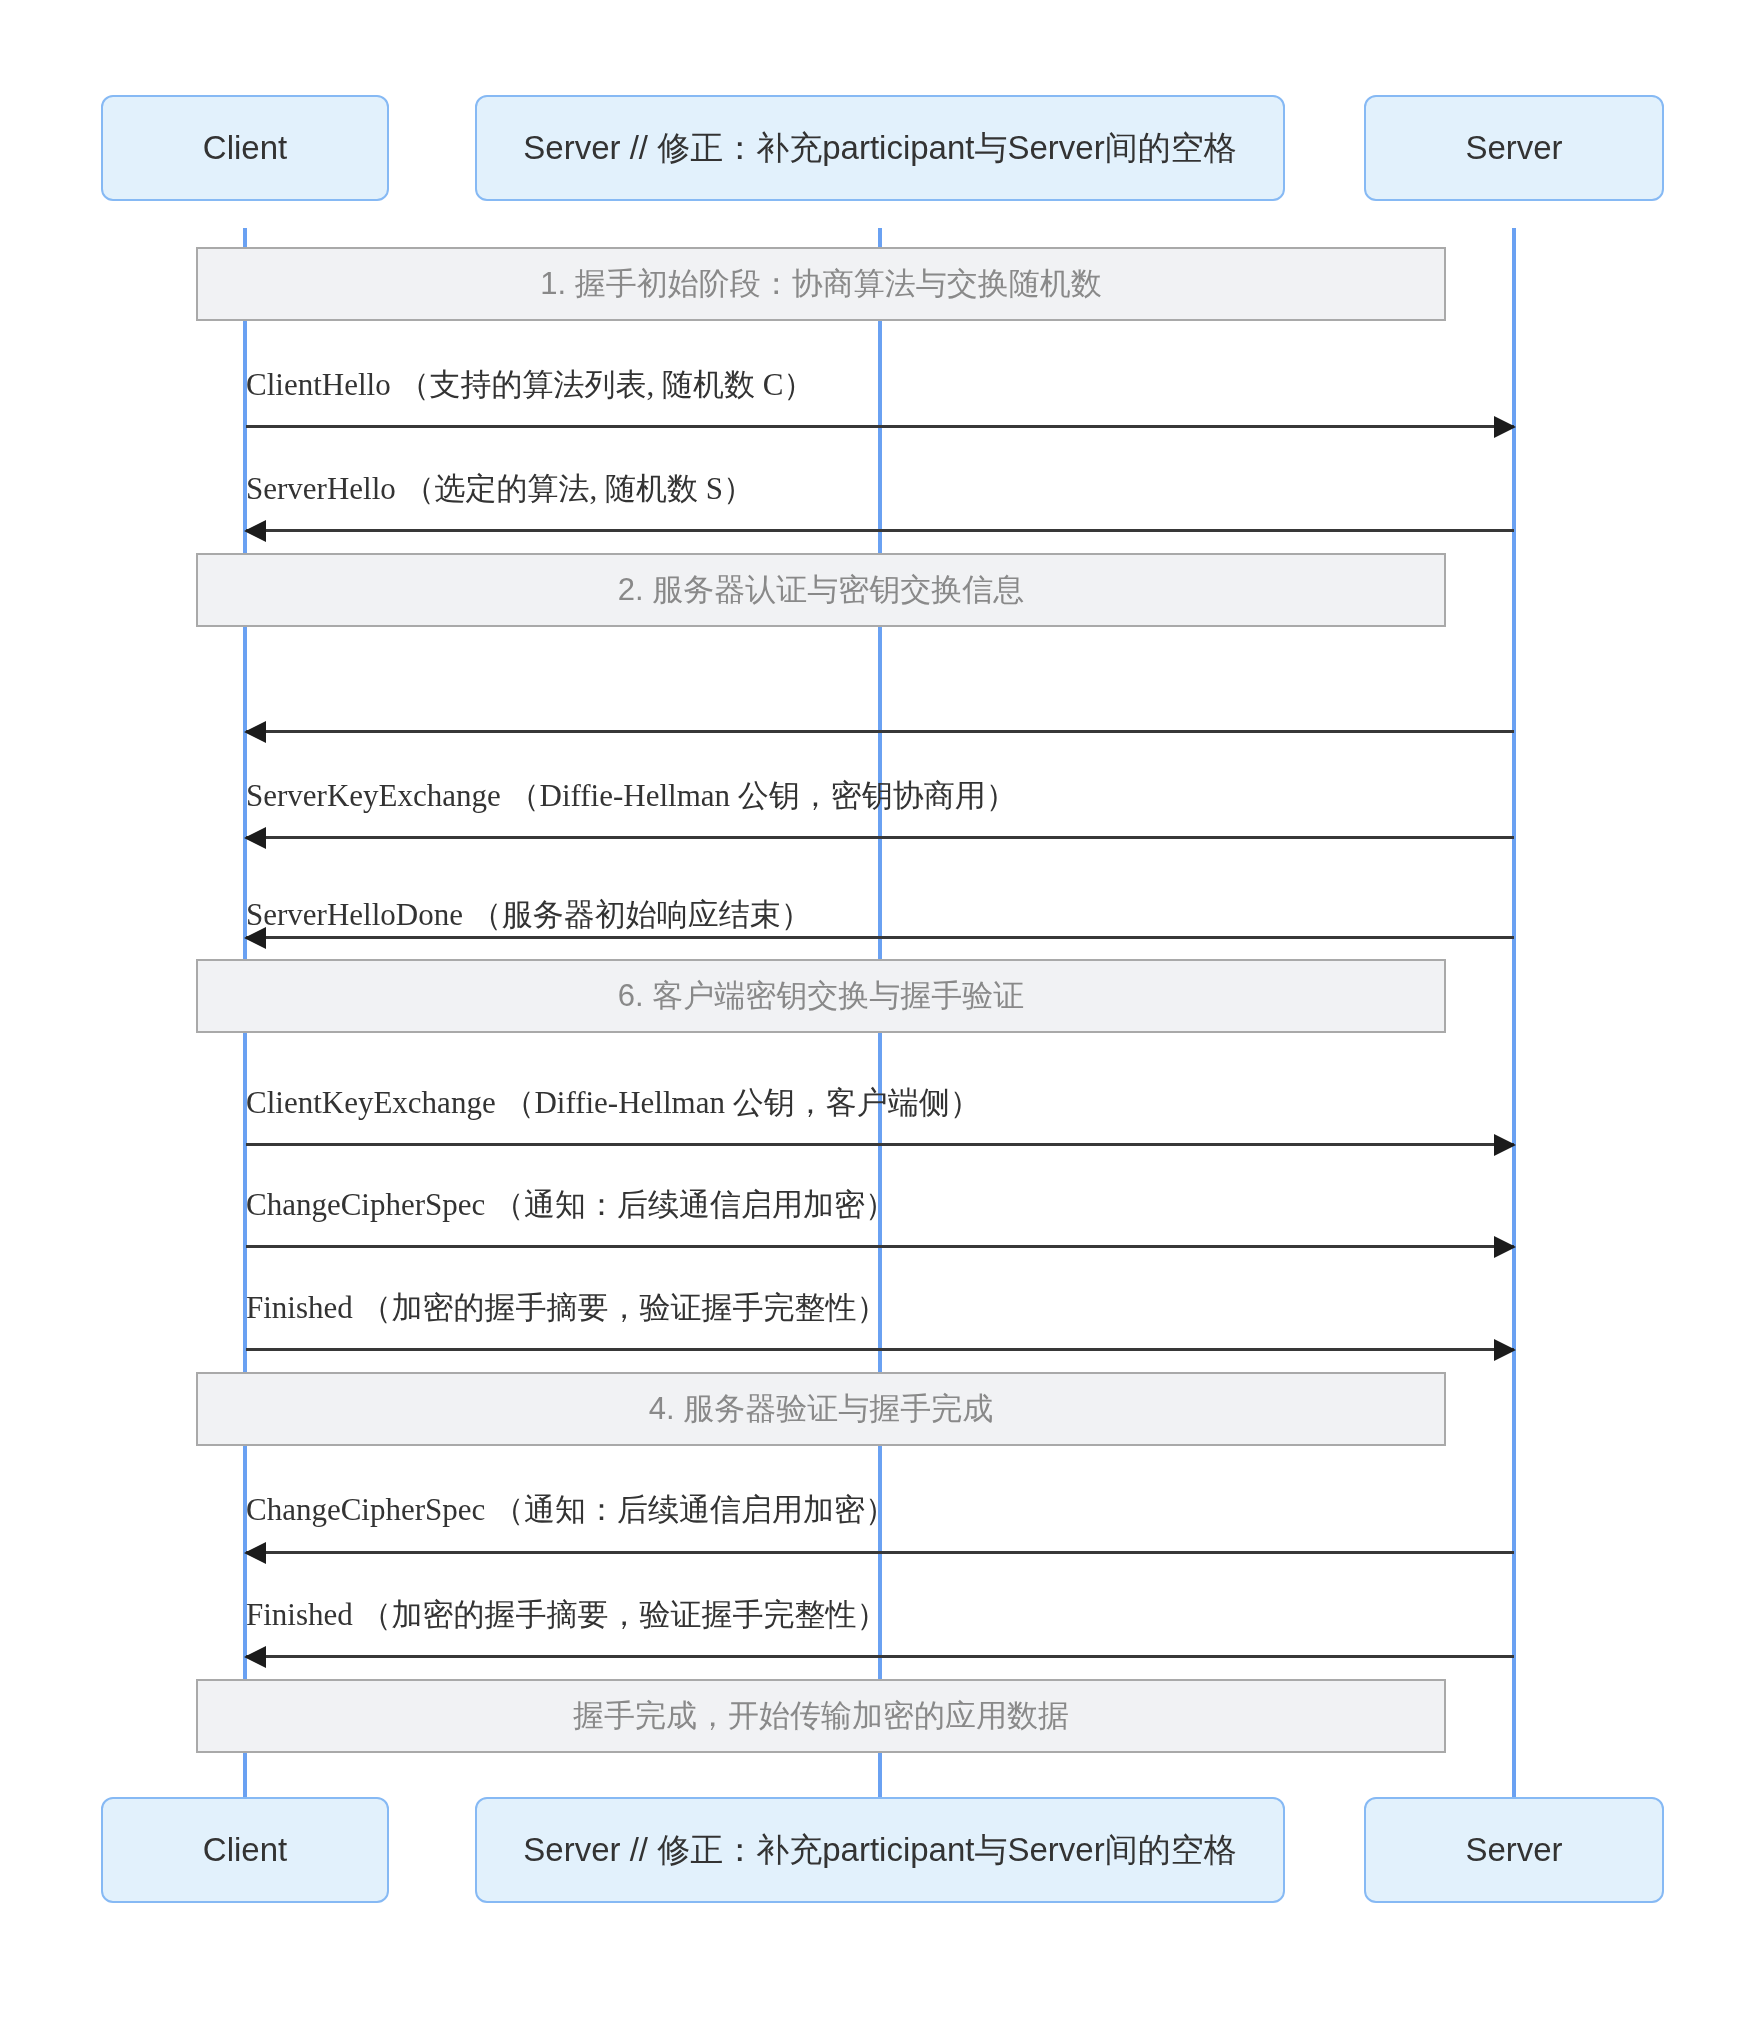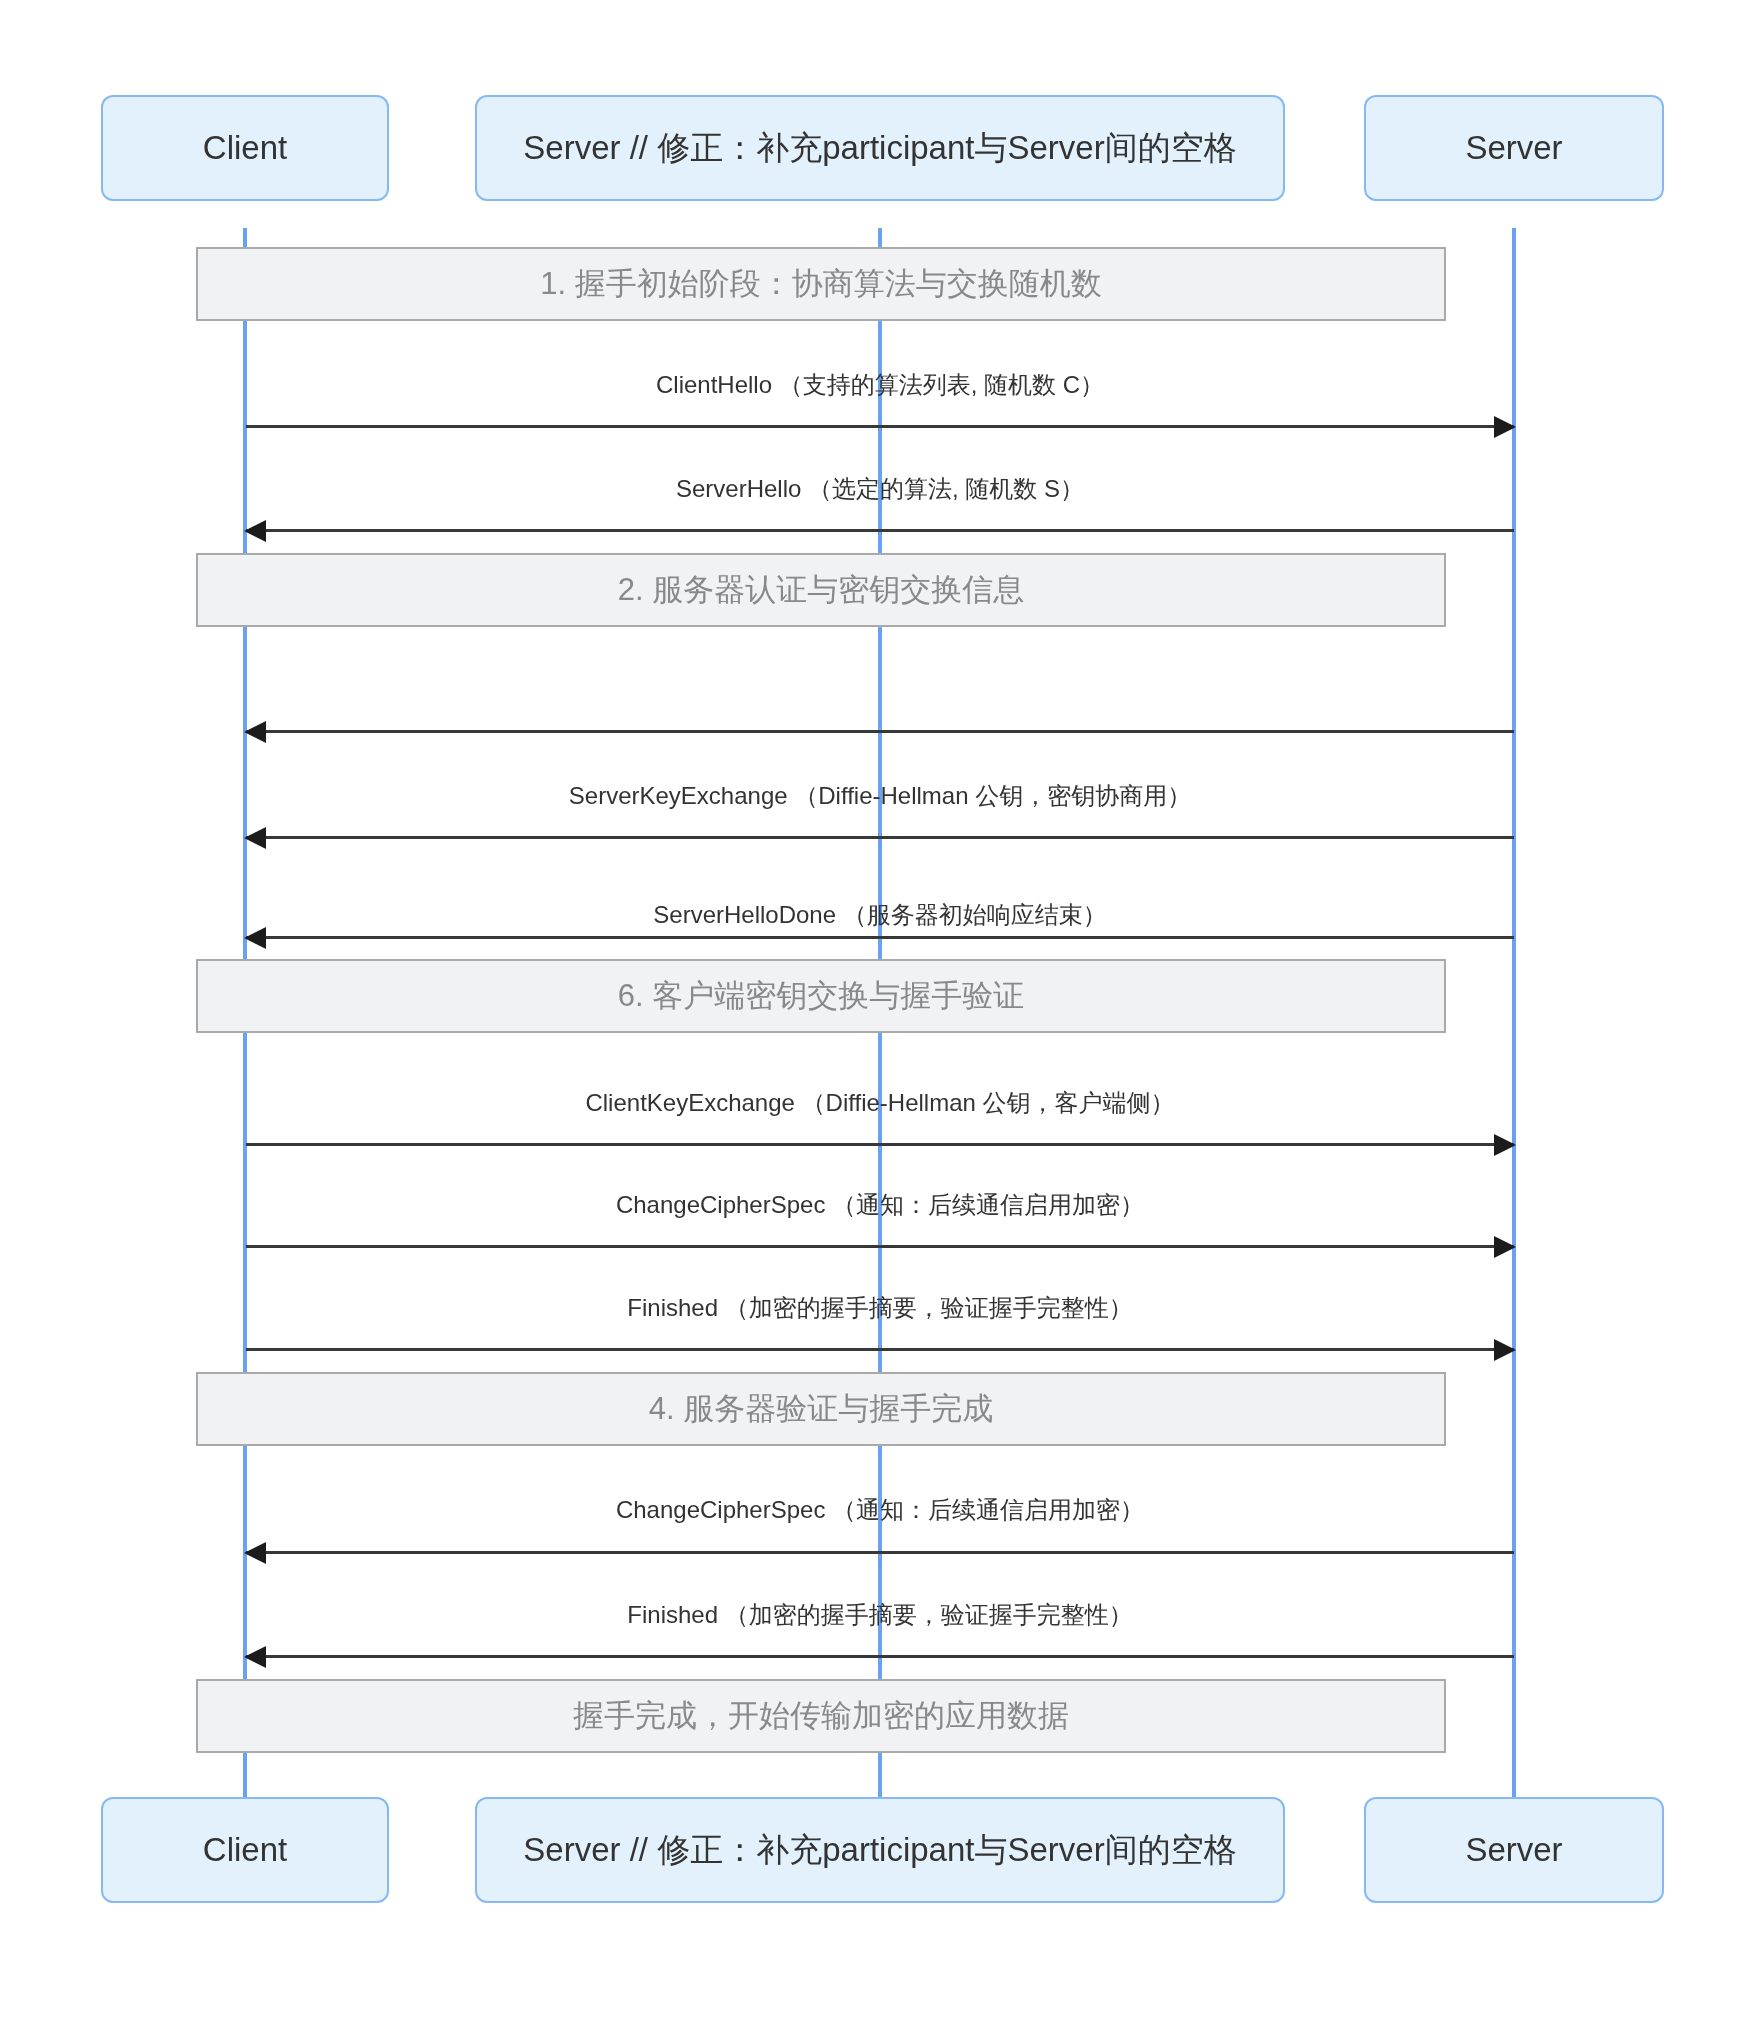--- a/index.html
+++ b/index.html
@@ -23,23 +23,23 @@
     border-radius:12px; display:flex; align-items:center; justify-content:center;
     font-size:33px; color:var(--message-text); z-index:3; text-align:center;
   }
   .section-bar{
     position:absolute; left:196px; width:1250px; height:74px; box-sizing:border-box;
     background:var(--section-fill); border:2px solid var(--section-border);
     display:flex; align-items:center; justify-content:center;
     font-size:31px; color:var(--section-text); z-index:2; text-align:center;
   }
   .msg-label{
-    position:absolute; left:246px; width:1268px; text-align:center;
-    transform:translateY(-50%); font-size:24px; color:var(--message-text);
-    z-index:3; white-space:nowrap;
+    position:absolute; left:246px; width:1268px; text-align:left;
+    transform:translateY(-50%); font-size:31px; color:var(--message-text);
+    z-index:3; white-space:nowrap;font-family:Liberation Serif, serif;
   }
   .msg-arrow{
     position:absolute; left:246px; width:1268px; height:3px;
     background:var(--arrow); z-index:3;
   }
   .msg-arrow .head{position:absolute; top:50%; transform:translateY(-50%); width:0; height:0; border-style:solid;}
   .msg-arrow.dir-right .head{
     right:-2px; border-width:11px 0 11px 22px;
     border-color:transparent transparent transparent var(--arrowhead);
   }

